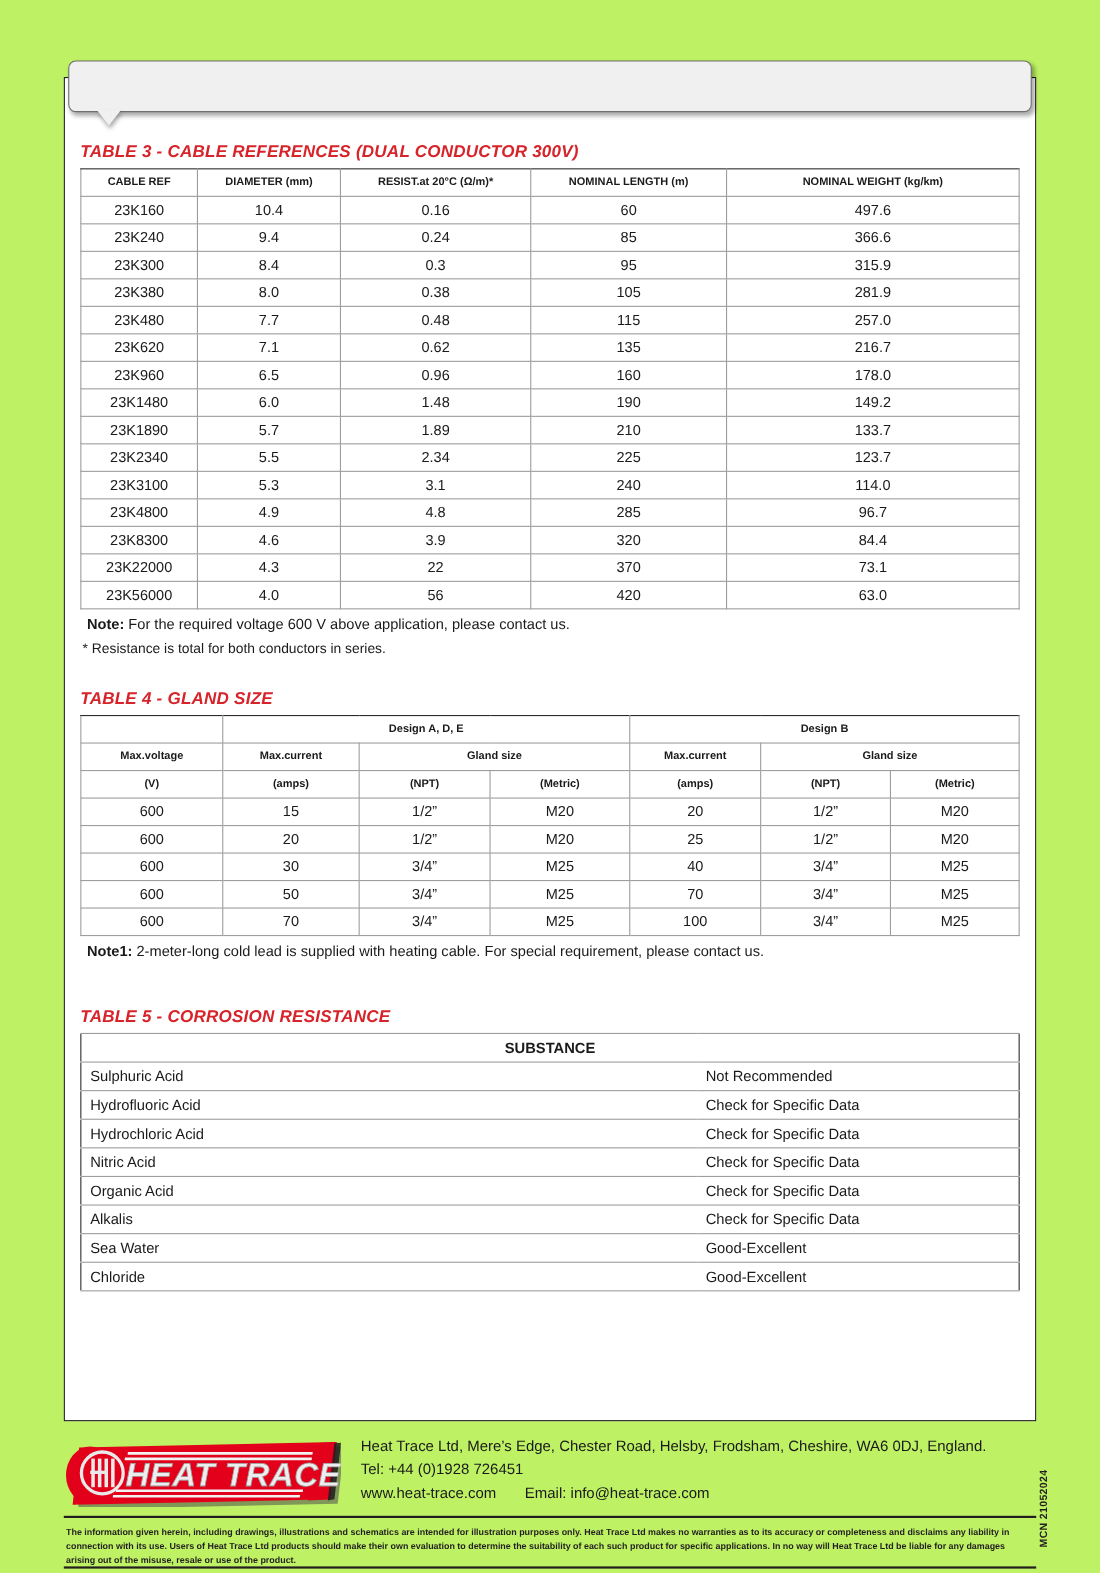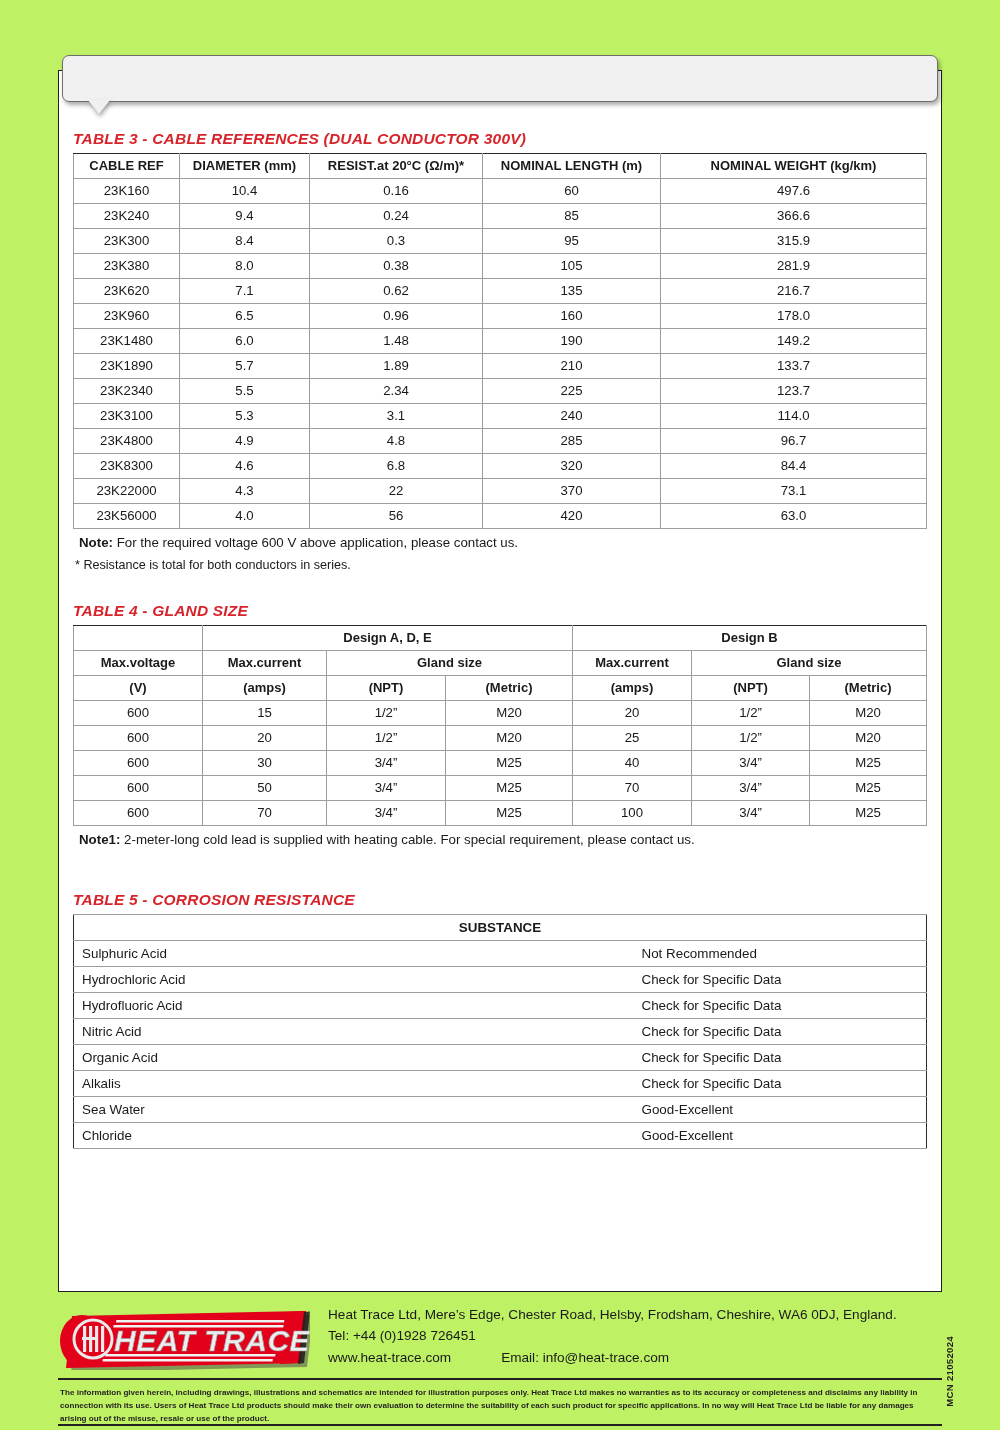--- a/index.html
+++ b/index.html
@@ -73,21 +73,21 @@
     font-size: 13.2px;
     text-align: center;
     padding: 3px 4px;
     height: 25px;
     line-height: 1.15;
     color: #1a1a1a;
     background: #ffffff;
   }
   table.grid th {
     font-weight: bold;
-    font-size: 13px;
+    font-size: 10px;
   }
   table.grid { border: 1.3px solid #2b2b2b; }
   table.grid tr:first-child th { border-top: 1.3px solid #2b2b2b; }
   td.lft, th.lft { text-align: left; padding-left: 7px; }
 
   .note {
     font-size: 13.3px;
     margin-top: 6px;
     padding-left: 6px;
     color: #1a1a1a;
@@ -139,21 +139,21 @@
   }
   #addr {
     position: absolute;
     left: 270px; top: 4px;
     width: 660px;
     font-size: 13.6px;
     line-height: 1.58;
     color: #1a1a1a;
   }
   #addr .row2 { display: flex; }
-  #addr .row2 .email { margin-left: 50px; }
+  #addr .row2 .email { margin-left: 26px; }
 
   #rule {
     position: absolute;
     left: 58px; top: 1378px;
     width: 884px; height: 2px;
     background: #231f20;
   }
   #disclaimer {
     position: absolute;
     left: 60px; top: 1386px;
@@ -236,20 +236,27 @@
             <td>315.9</td>
           </tr>
           <tr>
             <td class="lft">23K380</td>
             <td>8.0</td>
             <td>0.38</td>
             <td>105</td>
             <td>281.9</td>
           </tr>
           <tr>
+            <td class="lft">23K480</td>
+            <td>7.7</td>
+            <td>0.48</td>
+            <td>115</td>
+            <td>257.0</td>
+          </tr>
+          <tr>
             <td class="lft">23K620</td>
             <td>7.1</td>
             <td>0.62</td>
             <td>135</td>
             <td>216.7</td>
           </tr>
           <tr>
             <td class="lft">23K960</td>
             <td>6.5</td>
             <td>0.96</td>
@@ -287,21 +294,21 @@
           <tr>
             <td class="lft">23K4800</td>
             <td>4.9</td>
             <td>4.8</td>
             <td>285</td>
             <td>96.7</td>
           </tr>
           <tr>
             <td class="lft">23K8300</td>
             <td>4.6</td>
-            <td>6.8</td>
+            <td>3.9</td>
             <td>320</td>
             <td>84.4</td>
           </tr>
           <tr>
             <td class="lft">23K22000</td>
             <td>4.3</td>
             <td>22</td>
             <td>370</td>
             <td>73.1</td>
           </tr>
@@ -419,25 +426,25 @@
         <tr>
           <th class="sub-head" colspan="2">SUBSTANCE</th>
         </tr>
       </thead>
       <tbody>
           <tr>
             <td class="sub">Sulphuric Acid</td>
             <td class="res">Not Recommended</td>
           </tr>
           <tr>
+            <td class="sub">Hydrofluoric Acid</td>
+            <td class="res">Check for Specific Data</td>
+          </tr>
+          <tr>
             <td class="sub">Hydrochloric Acid</td>
-            <td class="res">Check for Specific Data</td>
-          </tr>
-          <tr>
-            <td class="sub">Hydrofluoric Acid</td>
             <td class="res">Check for Specific Data</td>
           </tr>
           <tr>
             <td class="sub">Nitric Acid</td>
             <td class="res">Check for Specific Data</td>
           </tr>
           <tr>
             <td class="sub">Organic Acid</td>
             <td class="res">Check for Specific Data</td>
           </tr>

